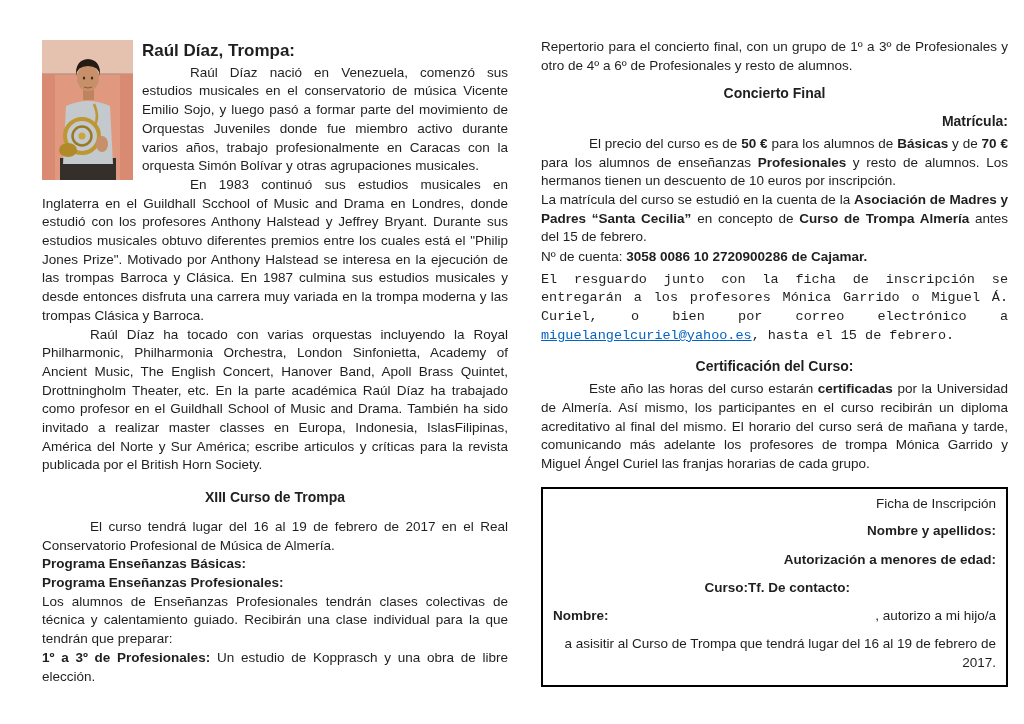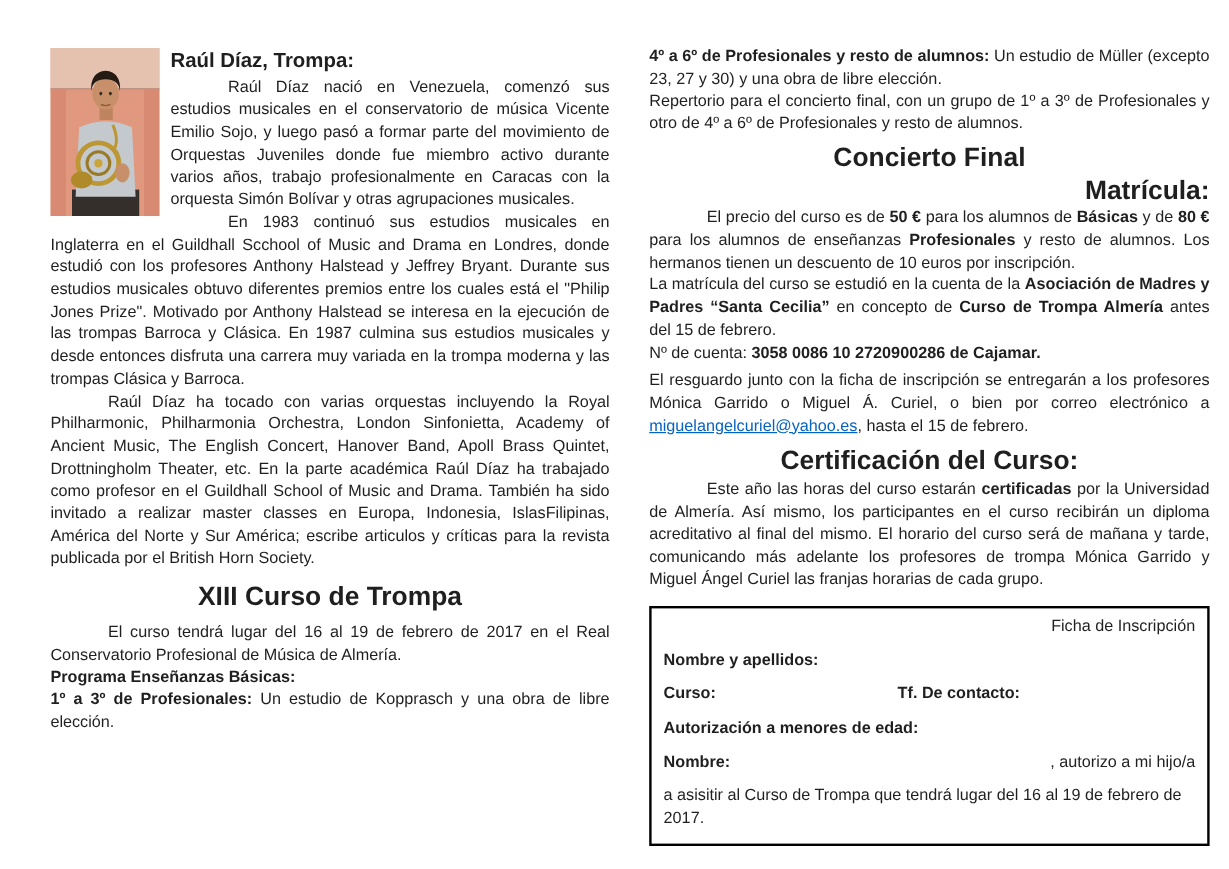--- a/index.html
+++ b/index.html
@@ -12,33 +12,33 @@
   .page { display:flex; width:1024px; height:596px; padding:38px 16px 0 42px; gap:33px; }
   .col { font-size:13.5px; line-height:18.7px; }
   .col-left  { width:466px; }
   .col-right { width:467px; }
   p { text-align:justify; margin:0; }
   .indent { text-indent:48px; }
   .b { font-weight:bold; }
   .bio-title { font-size:17px; font-weight:bold; margin:4px 0 3px 0; text-align:left; }
   .photo-wrap { float:left; width:91px; height:140px; margin:2px 9px 3px 0; }
   .photo-wrap svg { display:block; width:91px; height:140px; }
-  .center-head { text-align:center; font-size:22px; font-weight:bold; }
+  .center-head { text-align:center; font-size:14px; font-weight:bold; }
   .h-course   { margin:13px 0 11px 0; }
   .h-concierto{ margin:9px 0 5px 0; }
   .h-matricula{ margin:9px 0 4px 0;text-align:right; }
   .h-cert     { margin:11px 0 5px 0; }
   .cuenta { text-align:left; margin:1px 0 2px 0; }
-  .mt4 { margin-top:4px; }
+  .mt4 { margin-top:4px;font-family:Liberation Mono, monospace; }
   .link { color:#0563c1; text-decoration:underline; cursor:pointer; }
   .ficha {
     border:2px solid #000; margin-top:13px; padding:6px 10px 12px 10px;
   }
   .ficha-title { text-align:right; font-weight:normal; margin-bottom:9px; }
-  .ficha-row { margin-bottom:9.5px; text-align:left; }
+  .ficha-row { margin-bottom:9.5px; text-align:right; }
   .ficha-row:last-child { margin-bottom:0; }
   .row-flex { display:flex; }
   .row-flex .w195 { width:195px; }
   .row-between { display:flex; justify-content:space-between; }
 </style>
 </head>
 <body>
 
 <div class="page">
 
@@ -70,47 +70,48 @@
 
     <div class="bio-title">Raúl Díaz, Trompa:</div>
     <p class="indent">Raúl Díaz nació en Venezuela, comenzó sus estudios musicales en el conservatorio de música Vicente Emilio Sojo, y luego pasó a formar parte del movimiento de Orquestas Juveniles donde fue miembro activo durante varios años, trabajo profesionalmente en Caracas con la orquesta Simón Bolívar y otras agrupaciones musicales.</p>
     <p class="indent">En 1983 continuó sus estudios musicales en Inglaterra en el Guildhall Scchool of Music and Drama en Londres, donde estudió con los profesores Anthony Halstead y Jeffrey Bryant. Durante sus estudios musicales obtuvo diferentes premios entre los cuales está el "Philip  Jones Prize". Motivado por Anthony Halstead se interesa en la ejecución de las trompas Barroca y Clásica. En 1987 culmina sus estudios musicales y desde entonces disfruta una carrera muy variada en la trompa moderna y las trompas Clásica y Barroca.</p>
     <p class="indent">Raúl Díaz ha tocado con varias orquestas incluyendo la Royal Philharmonic, Philharmonia Orchestra, London Sinfonietta, Academy of Ancient Music, The English Concert, Hanover Band, Apoll Brass Quintet, Drottningholm Theater, etc. En la parte académica Raúl Díaz ha trabajado como profesor en el Guildhall School of Music and Drama. También ha sido invitado a realizar master classes en Europa, Indonesia, IslasFilipinas,  América del Norte y Sur América; escribe articulos y críticas para la revista publicada por el British Horn Society.</p>
 
     <div class="center-head h-course">XIII Curso de Trompa</div>
 
     <p class="indent">El curso tendrá lugar del 16 al 19 de febrero de 2017 en el Real Conservatorio Profesional de Música de Almería.</p>
     <p class="b">Programa Enseñanzas Básicas:</p>
+    <p class="b">Programa Enseñanzas Profesionales:</p>
+    <p>Los alumnos de Enseñanzas Profesionales tendrán clases colectivas de técnica y calentamiento guiado. Recibirán una clase individual para la que tendrán que preparar:</p>
     <p><span class="b">1º a 3º de Profesionales:</span><span> Un estudio de Kopprasch y una obra de libre elección.</span></p>
   </div>
 
   <div class="col col-right">
 
-    <p><span class="b">4º a 6º de Profesionales y resto de alumnos:</span><span> Un estudio de Müller (excepto 23, 27 y 30) y una obra de libre elección.</span></p>
     <p>Repertorio para el concierto final, con un grupo de 1º a 3º de Profesionales y otro de 4º a 6º de Profesionales y resto de alumnos.</p>
 
     <div class="center-head h-concierto">Concierto Final</div>
 
     <div class="center-head h-matricula">Matrícula:</div>
-    <p class="indent"><span>El precio del curso es de </span><span class="b">50 €</span><span> para los alumnos de </span><span class="b">Básicas</span><span> y de </span><span class="b">80 €</span><span> para los alumnos de enseñanzas </span><span class="b">Profesionales</span><span> y resto de  alumnos. Los hermanos tienen un descuento de 10 euros por inscripción.</span></p>
+    <p class="indent"><span>El precio del curso es de </span><span class="b">50 €</span><span> para los alumnos de </span><span class="b">Básicas</span><span> y de </span><span class="b">70 €</span><span> para los alumnos de enseñanzas </span><span class="b">Profesionales</span><span> y resto de  alumnos. Los hermanos tienen un descuento de 10 euros por inscripción.</span></p>
     <p><span> La matrícula del curso se estudió en la cuenta de la </span><span class="b">Asociación de Madres y Padres “Santa Cecilia”</span><span> en concepto de </span><span class="b">Curso de Trompa Almería</span><span> antes del 15 de febrero.</span></p>
     <p class="cuenta"><span>Nº de cuenta: </span><span class="b">3058 0086 10 2720900286 de Cajamar.</span></p>
     <p class="mt4"><span>El resguardo junto con la ficha de inscripción se entregarán a los profesores Mónica Garrido o Miguel Á. Curiel, o bien por correo electrónico a </span><a class="link" href="#">miguelangelcuriel@yahoo.es</a><span>, hasta el 15 de febrero.</span></p>
 
     <div class="center-head h-cert">Certificación del Curso:</div>
     <p class="indent"><span>Este año las horas del curso estarán </span><span class="b">certificadas</span><span> por la Universidad de Almería. Así mismo, los participantes en el curso recibirán un diploma acreditativo al final del mismo. El horario del curso será de mañana y tarde, comunicando más adelante los profesores de trompa Mónica Garrido y Miguel Ángel Curiel las franjas horarias de cada grupo.</span></p>
 
     <div class="ficha">
       <div class="ficha-title">Ficha de Inscripción</div>
       <div class="ficha-row b">Nombre y apellidos:</div>
+      <div class="ficha-row b">Autorización a menores de edad:</div>
       <div class="ficha-row row-flex">
         <span class="b w195">Curso:</span>
         <span class="b">Tf. De contacto:</span>
       </div>
-      <div class="ficha-row b">Autorización a menores de edad:</div>
       <div class="ficha-row row-between">
         <span class="b">Nombre:</span>
         <span>, autorizo a mi hijo/a</span>
       </div>
       <div class="ficha-row">a asisitir al Curso de Trompa que tendrá lugar del 16 al 19 de febrero de 2017.</div>
     </div>
   </div>
 
 </div>
 

